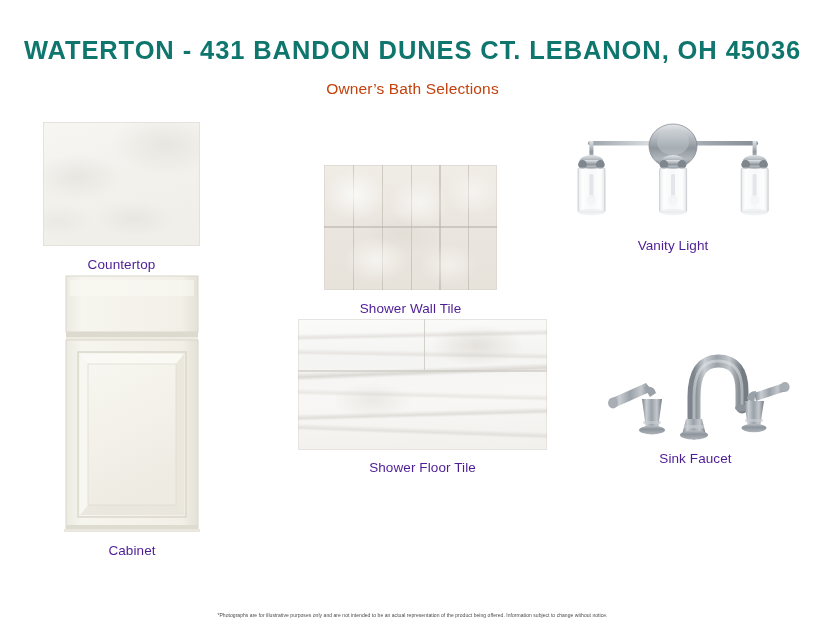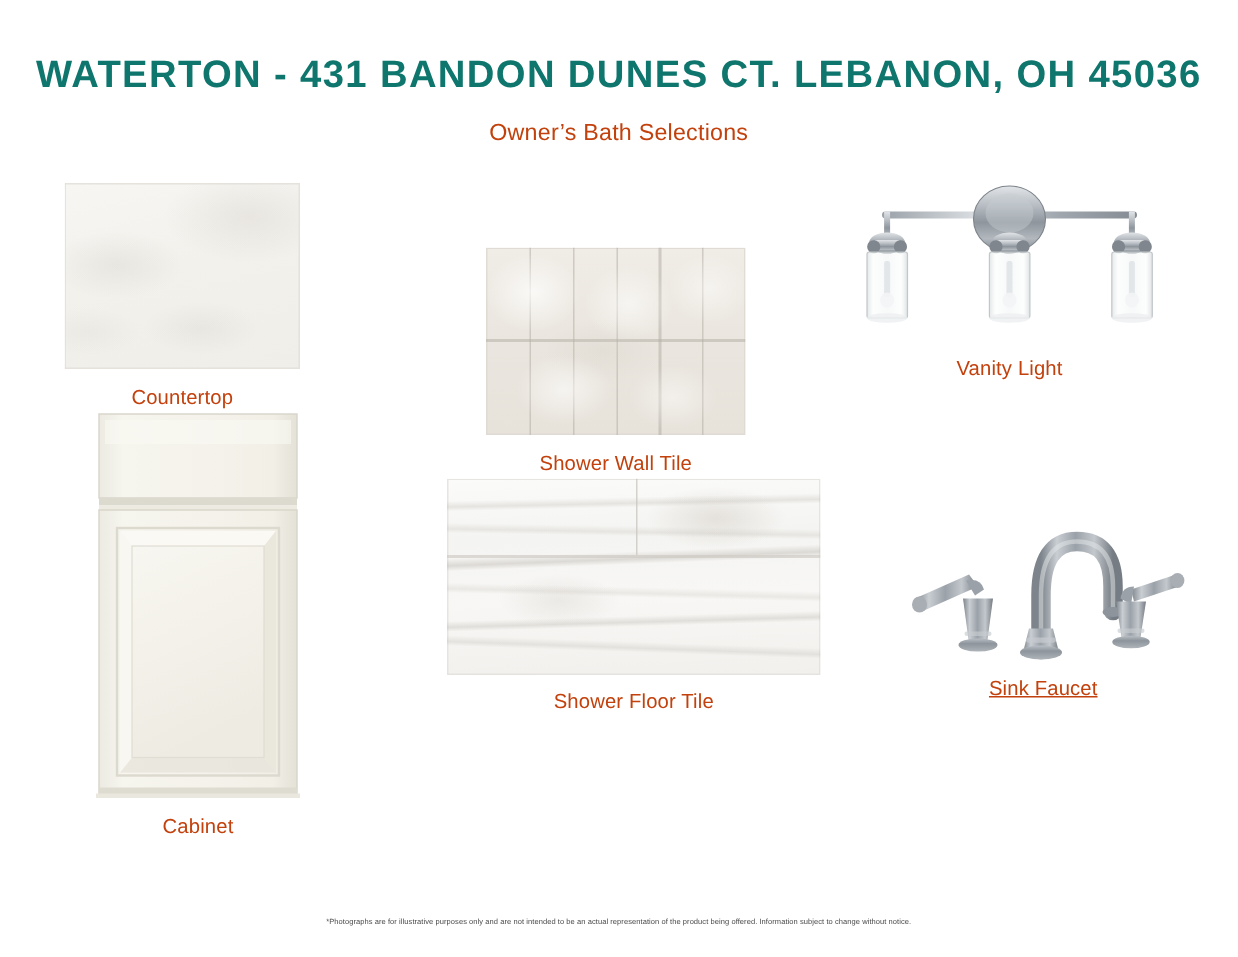--- a/index.html
+++ b/index.html
@@ -60,21 +60,21 @@
     align-items: center;
   }
   .card-media {
     position: relative;
     overflow: hidden;
     background: #ffffff;
   }
   .card-label {
     font-size: 13.5px;
     font-weight: 400;
-    color: #c2410c;
+    color: #4c1d95;
     letter-spacing: 0.1px;
     text-align: center;
     white-space: nowrap;
   }
 
   
   #card-countertop      { left: 51px;  top: 122px; width: 141px; }
   #card-countertop .card-media { width: 157px; height: 124px; }
   #card-countertop .card-label { margin-top: 11px; }
 
@@ -89,21 +89,21 @@
   #card-cabinet      { left: 62px;  top: 274px; width: 140px; }
   #card-cabinet .card-media { width: 140px; height: 259px; }
   #card-cabinet .card-label { margin-top: 10px; }
 
   #card-shower-floor-tile      { left: 288px; top: 319px; width: 269px; }
   #card-shower-floor-tile .card-media { width: 249px; height: 131px; }
   #card-shower-floor-tile .card-label { margin-top: 10px; }
 
   #card-sink-faucet      { left: 598px; top: 335px; width: 195px; }
   #card-sink-faucet .card-media { width: 195px; height: 110px; }
-  #card-sink-faucet .card-label { margin-top: 6px; text-decoration: underline; }
+  #card-sink-faucet .card-label { margin-top: 6px; }
 
   
   .countertop-swatch {
     width: 100%;
     height: 100%;
     background:
       radial-gradient(ellipse 50% 34% at 78% 18%, rgba(206,200,190,0.30), rgba(206,200,190,0) 72%),
       radial-gradient(ellipse 40% 26% at 22% 44%, rgba(203,197,188,0.26), rgba(203,197,188,0) 70%),
       radial-gradient(ellipse 34% 20% at 58% 78%, rgba(205,199,190,0.22), rgba(205,199,190,0) 72%),
       radial-gradient(ellipse 30% 18% at 10% 80%, rgba(208,203,195,0.18), rgba(208,203,195,0) 74%),

